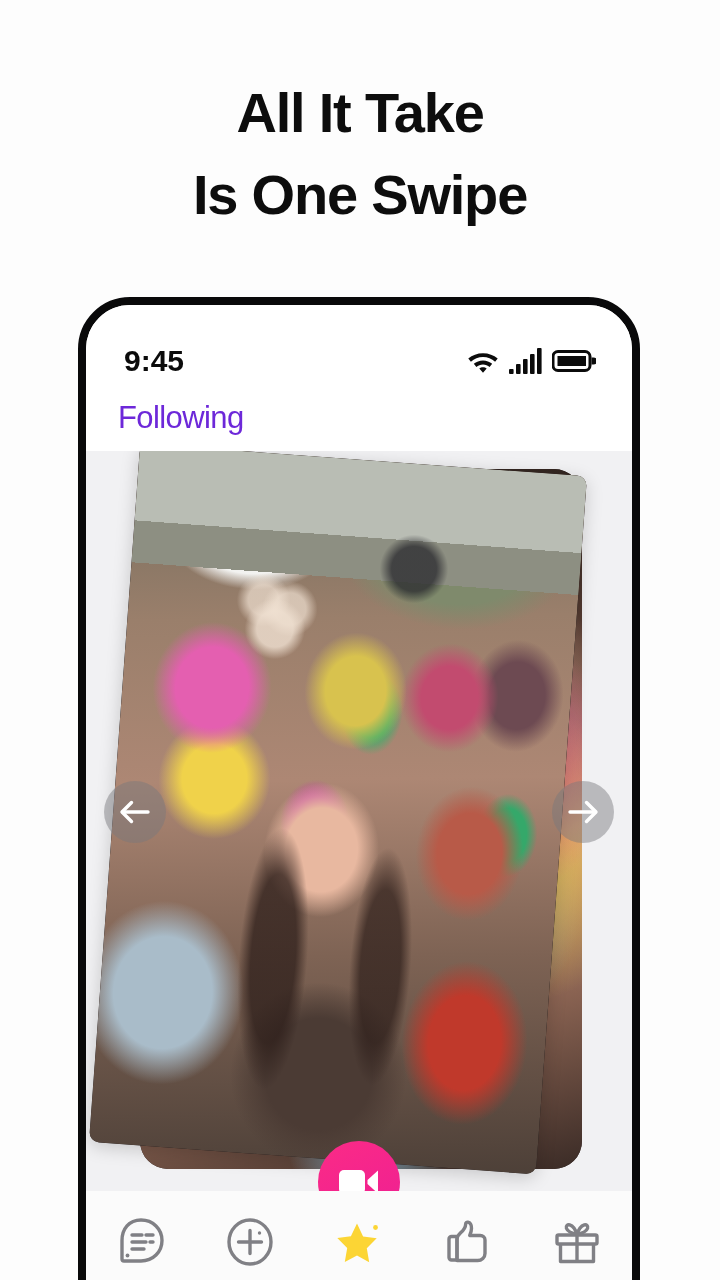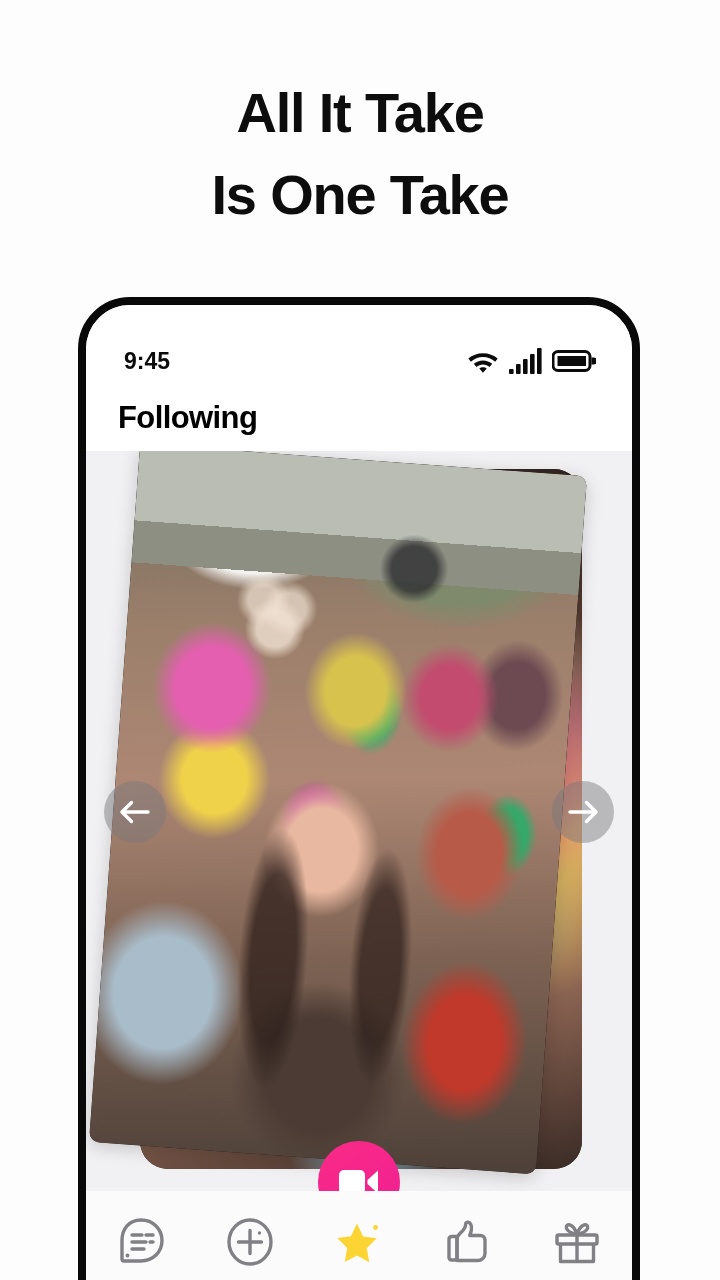--- a/index.html
+++ b/index.html
@@ -32,33 +32,33 @@
     overflow: hidden;
   }
 
   
   .statusbar {
     position: absolute; top: 0; left: 0; right: 0; height: 82px;
     display: flex; align-items: center; justify-content: space-between;
     padding: 30px 36px 0 38px;
     background: #ffffff;
   }
-  .clock { font-size: 23px; font-weight: 700; color: #0b0b0b; letter-spacing: 0px; }
+  .clock { font-size: 30px; font-weight: 700; color: #0b0b0b; letter-spacing: 0px; }
   .status-icons { display: flex; align-items: flex-end; gap: 9px; }
   .status-icons svg { display: block; }
 
   
   .app-header {
     position: absolute; top: 82px; left: 0; right: 0; height: 62px;
     display: flex; align-items: center;
     padding-left: 32px;
     background: #ffffff;
   }
   .app-title {
-    font-size: 31px; font-weight: 700; color: #000000; letter-spacing: -0.6px;
+    font-size: 31px; font-weight: 400; color: #6d28d9; letter-spacing: -0.6px;
   }
 
   
   .stage {
     position: absolute; top: 146px; left: 0; right: 0;
     height: 740px;
     background: #f1f1f3;
     overflow: hidden;
   }
 
@@ -178,21 +178,21 @@
   }
   .tab-item svg { display: block; }
 </style>
 </head>
 <body>
 
 <div class="page">
 
   <div class="headline">
     <span>All It Take</span>
-    <span class="l2">Is One Take</span>
+    <span class="l2">Is One Swipe</span>
   </div>
 
   <div class="phone">
 
     <div class="statusbar">
       <div class="clock">9:45</div>
       <div class="status-icons">
 
         <svg width="34" height="26" viewBox="0 0 34 26">
           <path d="M17 5.2c5.6 0 10.8 2 14.7 5.4l-2.6 3.1C25.8 10.8 21.6 9.1 17 9.1S8.2 10.8 4.9 13.7L2.3 10.6C6.2 7.2 11.4 5.2 17 5.2z" fill="#0b0b0b"></path>

